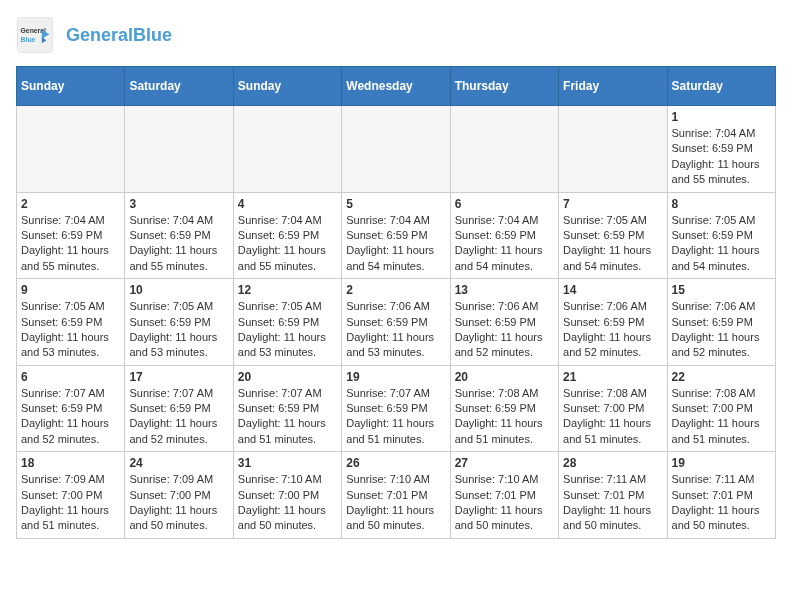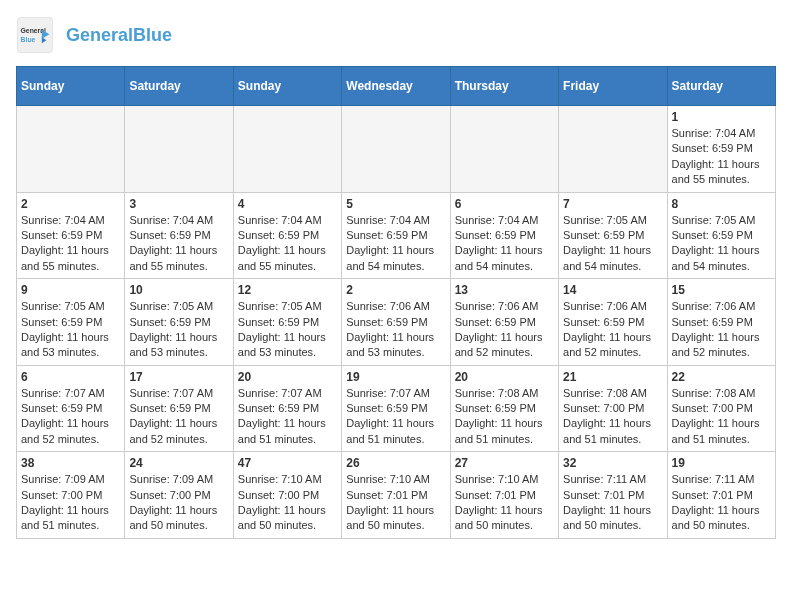--- a/index.html
+++ b/index.html
@@ -217,41 +217,41 @@
           <span class="day-num">21</span>
           <div class="cell-info">Sunrise: 7:08 AM<br>Sunset: 7:00 PM<br>Daylight: 11 hours and 51 minutes.</div>
         </td>
         <td>
           <span class="day-num">22</span>
           <div class="cell-info">Sunrise: 7:08 AM<br>Sunset: 7:00 PM<br>Daylight: 11 hours and 51 minutes.</div>
         </td>
       </tr>
       <tr>
         <td>
-          <span class="day-num">38</span>
+          <span class="day-num">18</span>
           <div class="cell-info">Sunrise: 7:09 AM<br>Sunset: 7:00 PM<br>Daylight: 11 hours and 51 minutes.</div>
         </td>
         <td>
           <span class="day-num">24</span>
           <div class="cell-info">Sunrise: 7:09 AM<br>Sunset: 7:00 PM<br>Daylight: 11 hours and 50 minutes.</div>
         </td>
         <td>
-          <span class="day-num">47</span>
+          <span class="day-num">31</span>
           <div class="cell-info">Sunrise: 7:10 AM<br>Sunset: 7:00 PM<br>Daylight: 11 hours and 50 minutes.</div>
         </td>
         <td>
           <span class="day-num">26</span>
           <div class="cell-info">Sunrise: 7:10 AM<br>Sunset: 7:01 PM<br>Daylight: 11 hours and 50 minutes.</div>
         </td>
         <td>
           <span class="day-num">27</span>
           <div class="cell-info">Sunrise: 7:10 AM<br>Sunset: 7:01 PM<br>Daylight: 11 hours and 50 minutes.</div>
         </td>
         <td>
-          <span class="day-num">32</span>
+          <span class="day-num">28</span>
           <div class="cell-info">Sunrise: 7:11 AM<br>Sunset: 7:01 PM<br>Daylight: 11 hours and 50 minutes.</div>
         </td>
         <td>
           <span class="day-num">19</span>
           <div class="cell-info">Sunrise: 7:11 AM<br>Sunset: 7:01 PM<br>Daylight: 11 hours and 50 minutes.</div>
         </td>
       </tr>
     </tbody>
 </table>
 

